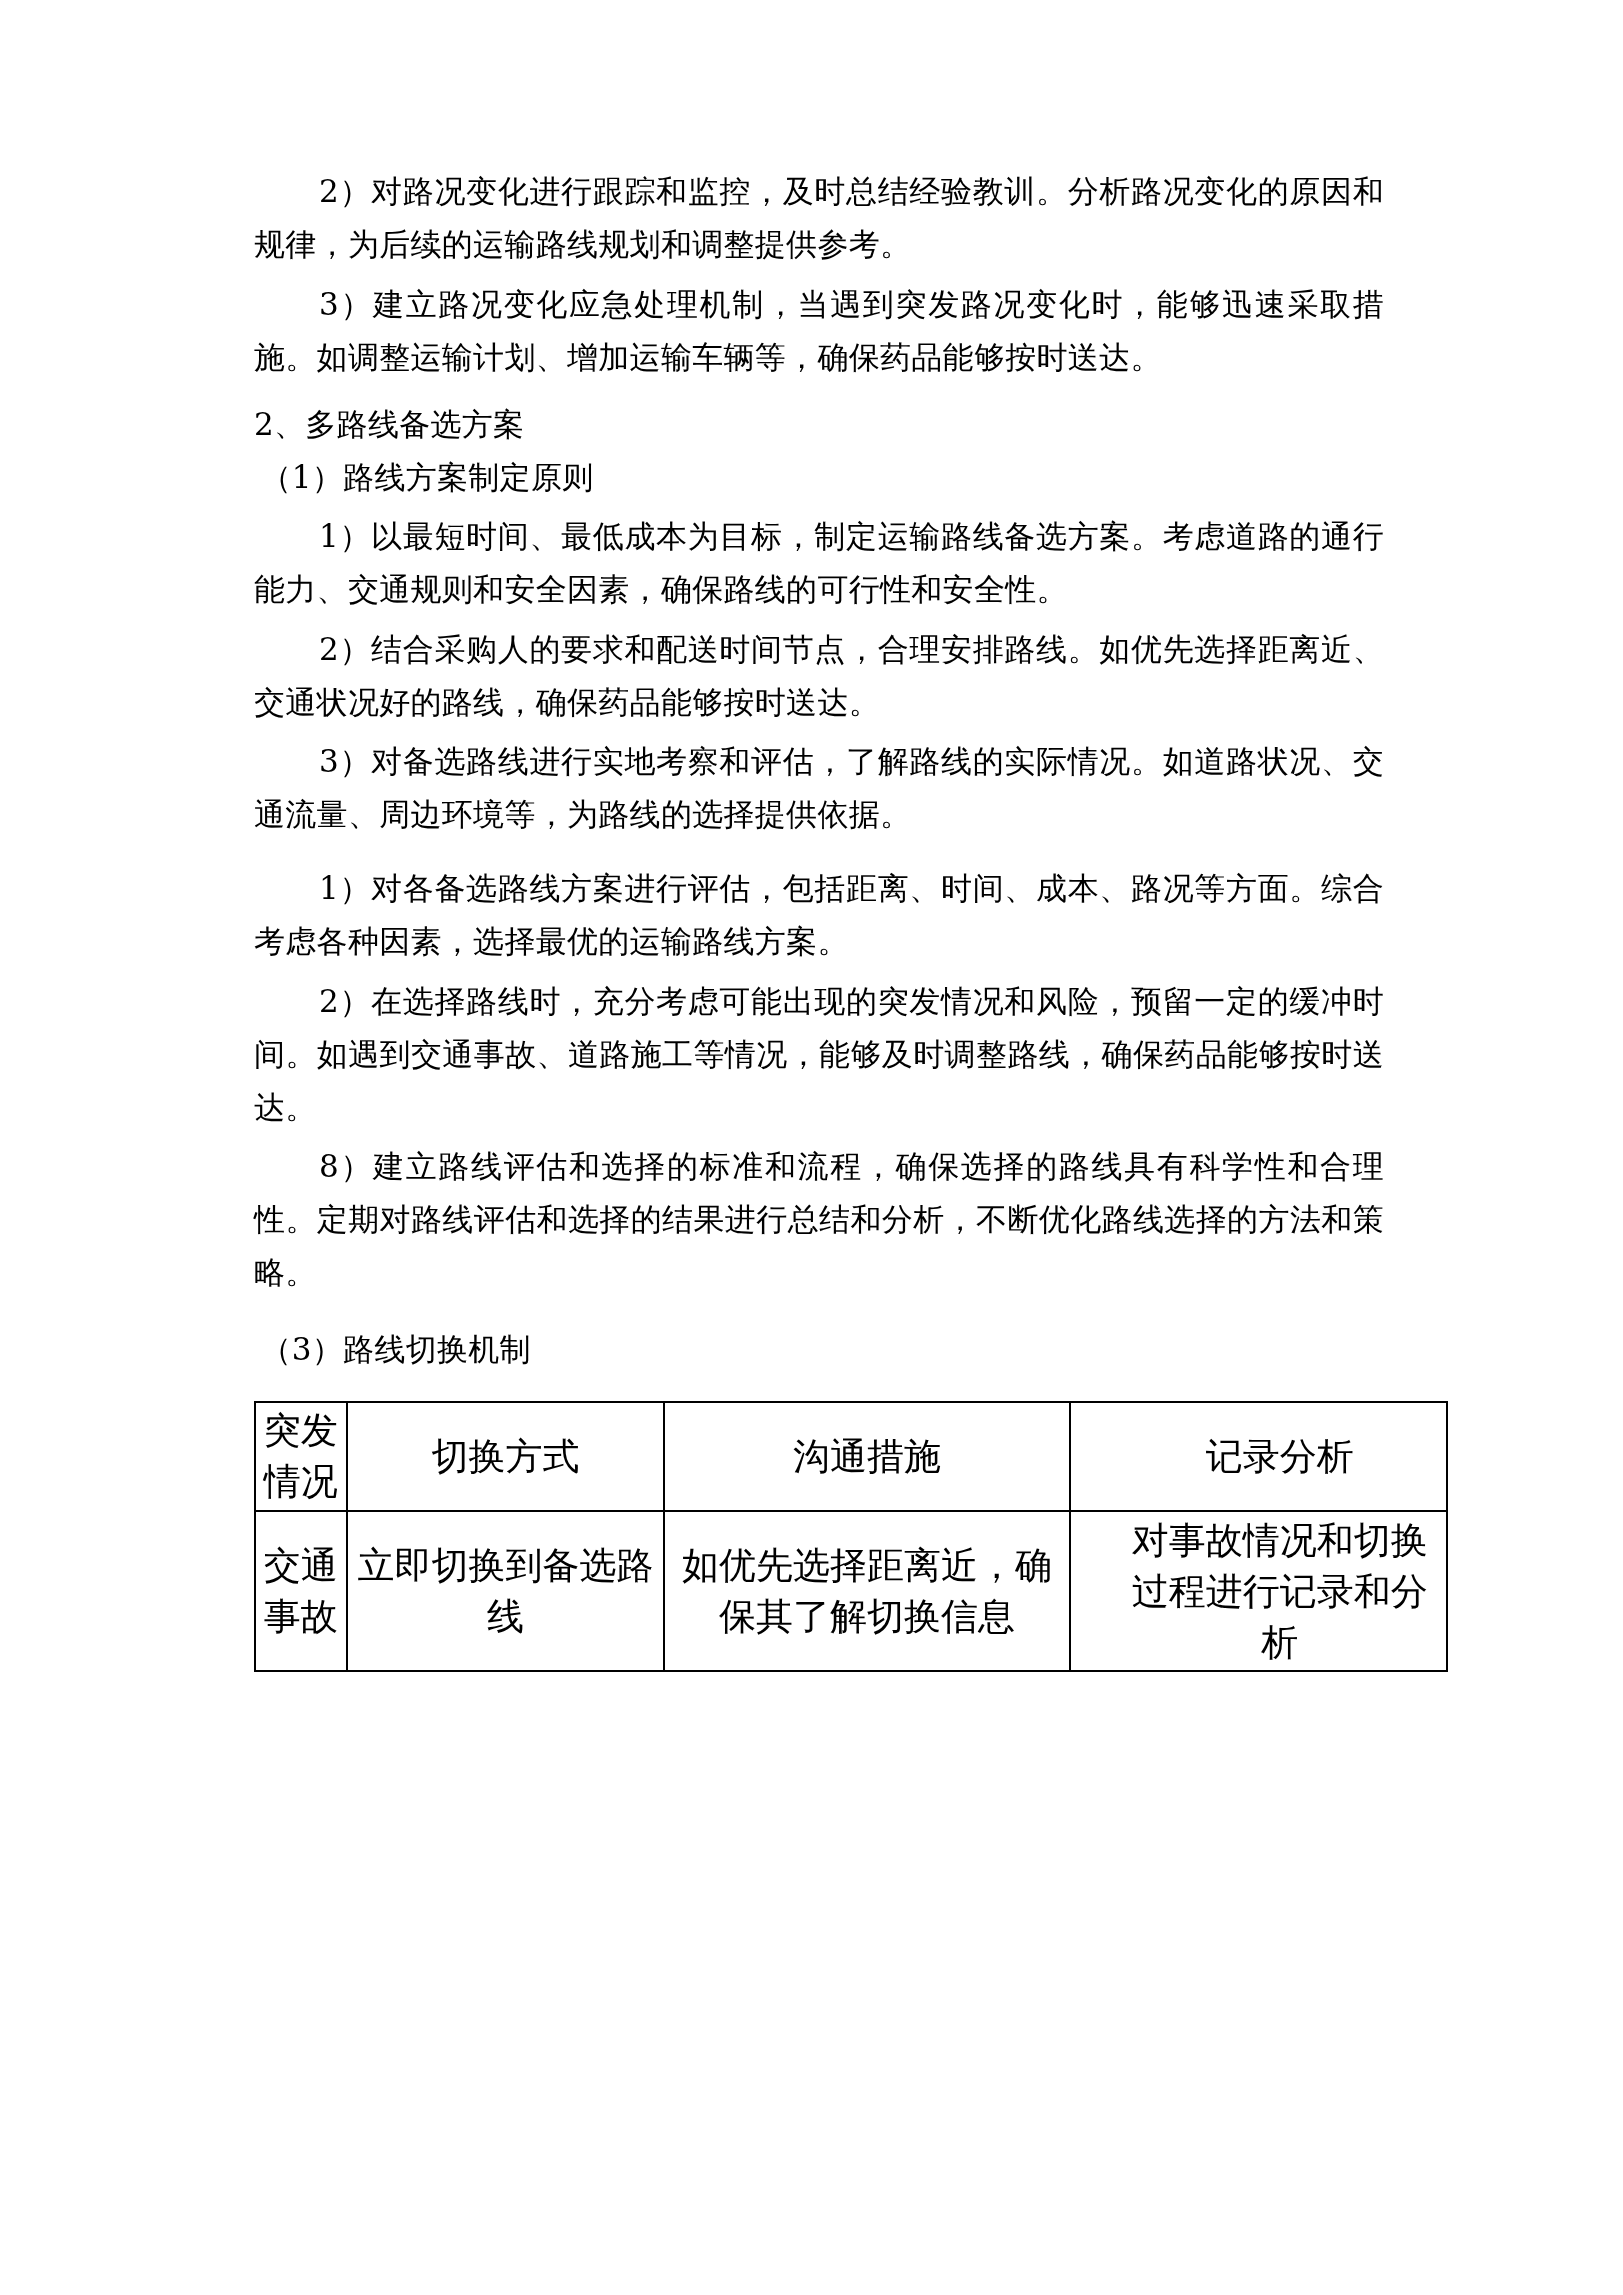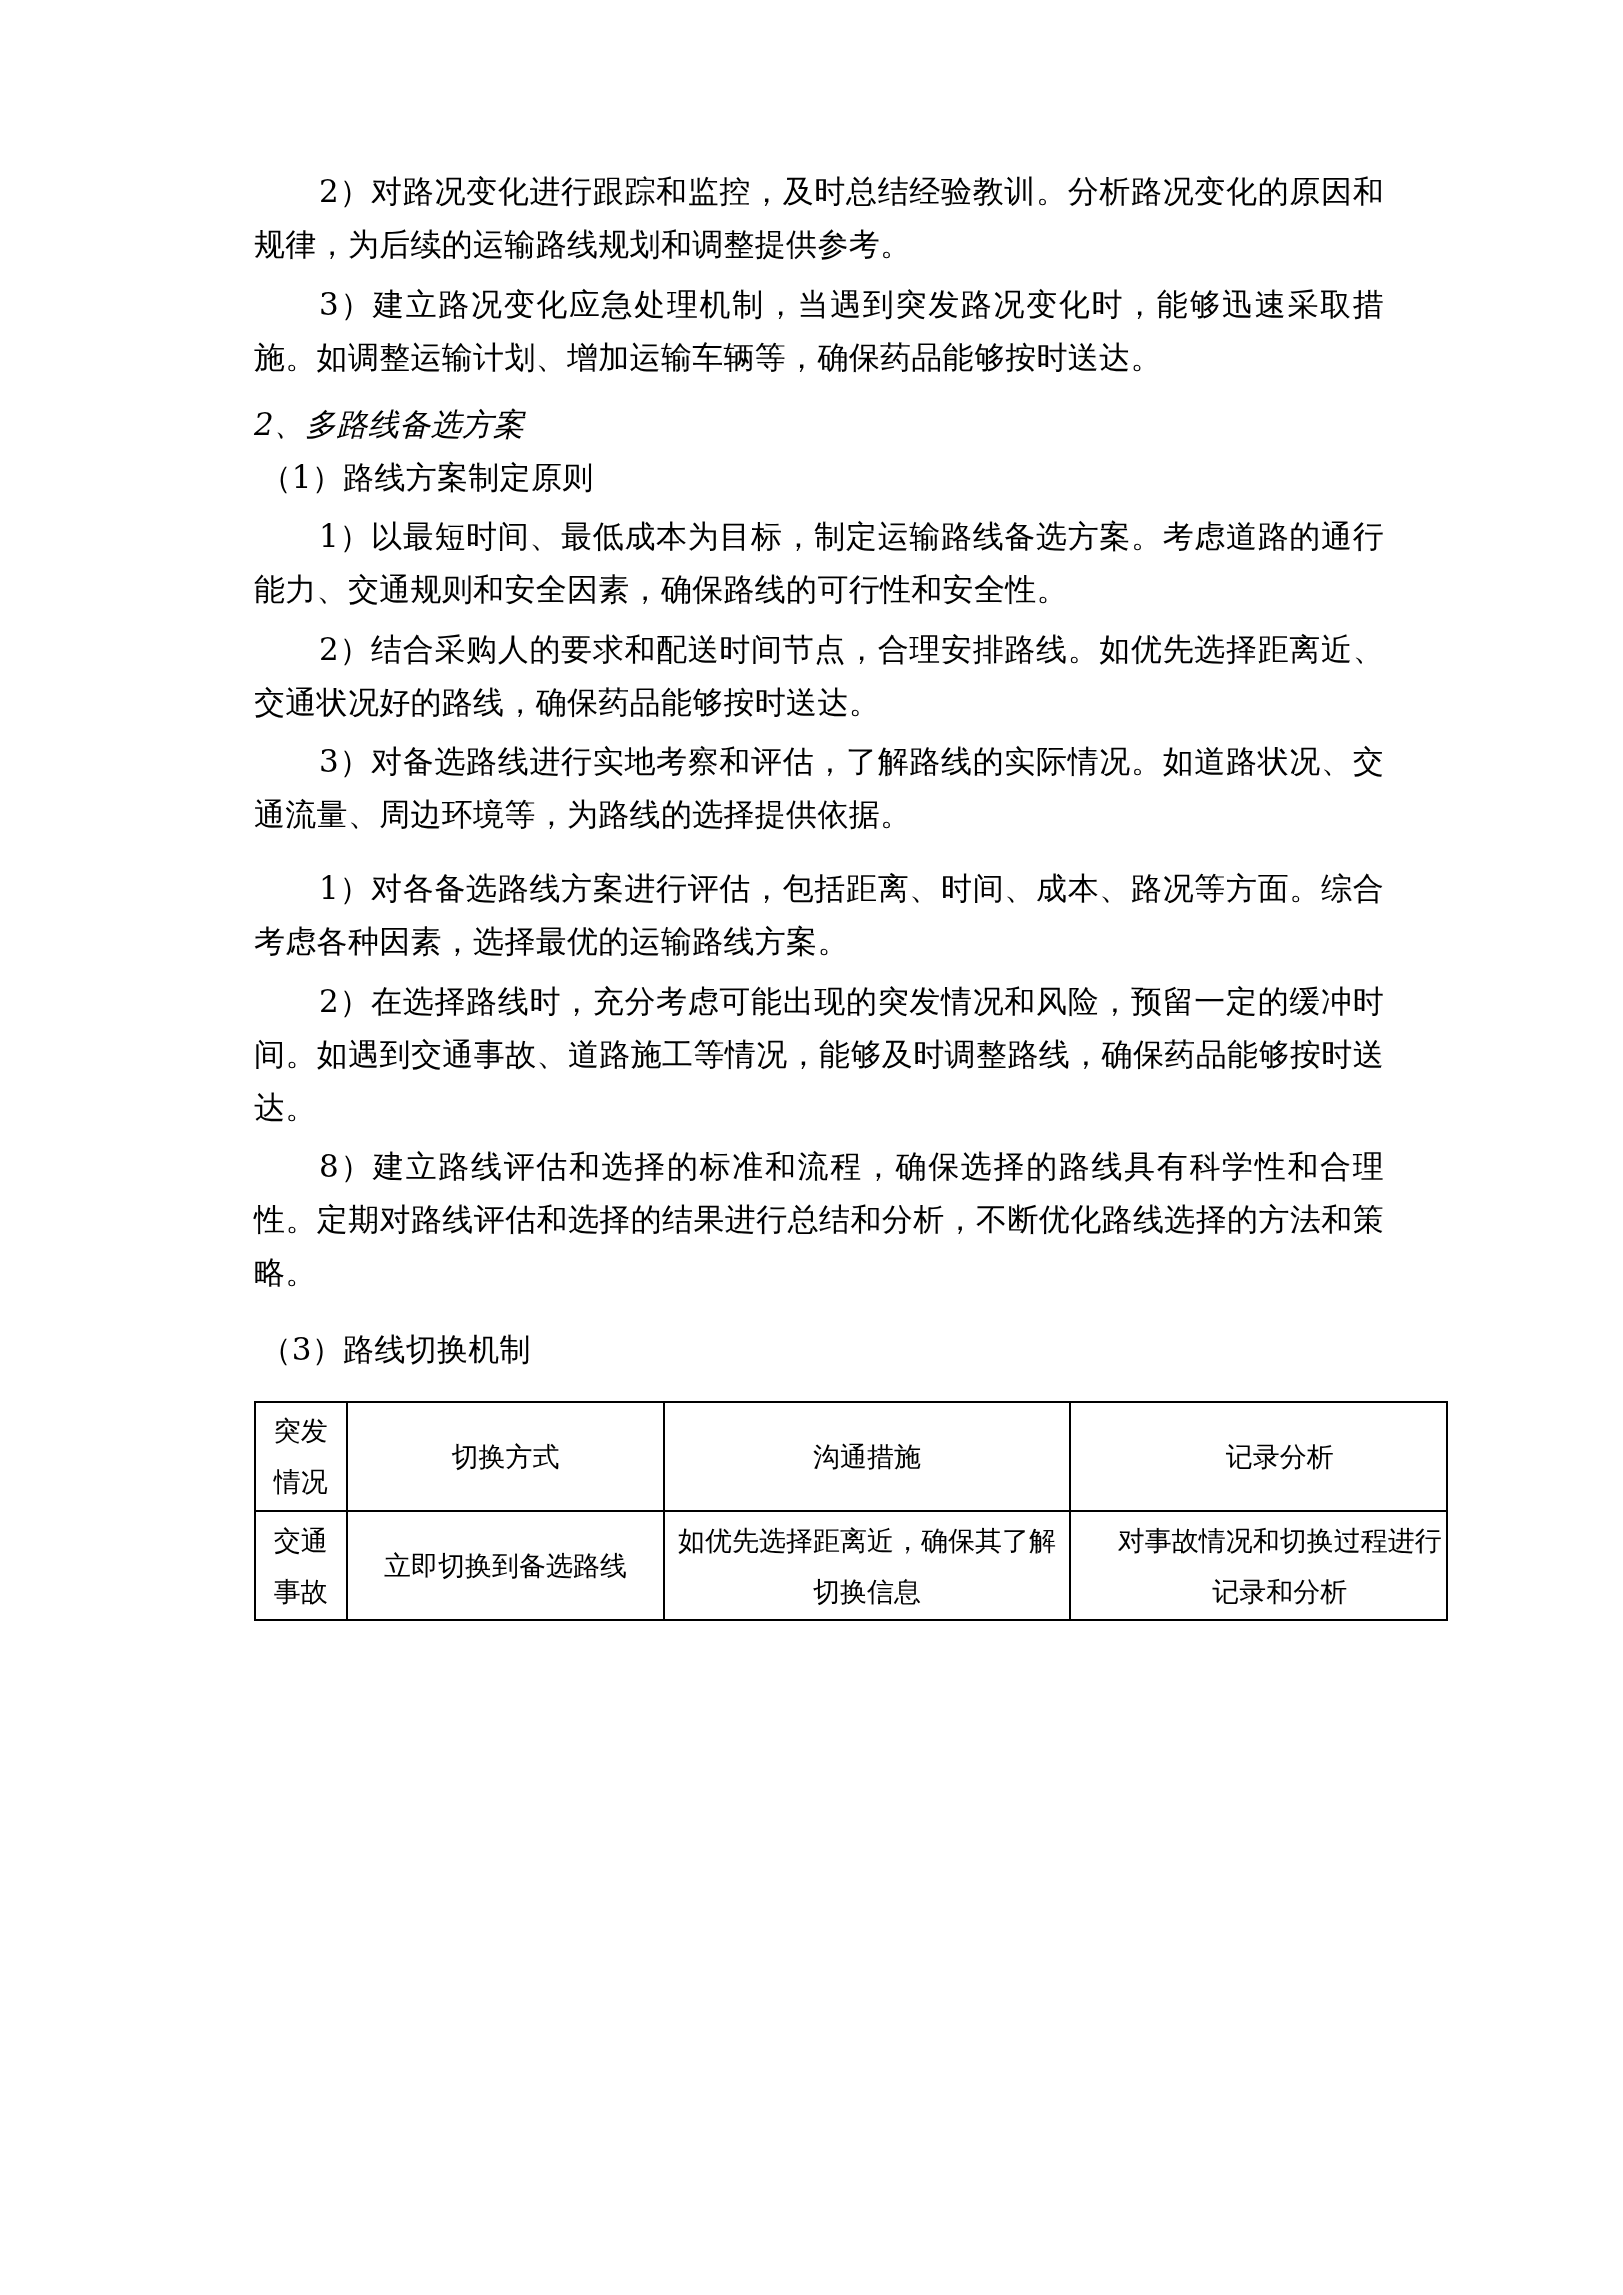--- a/index.html
+++ b/index.html
@@ -38,35 +38,34 @@
     word-break: break-all;
   }
   .para.indent2 {
     text-indent: 65px;
   }
   .para.indent-head {
     text-indent: 6.5px;
   }
   .para.flush {
     text-indent: 0;
-    font-style: italic;
   }
   .gap-sm { height: 6.5px; }
   .gap-md { height: 14.4px; }
   .gap-lg { height: 23.6px; }
 
   
   .tbl-wrap {
     margin-top: 25px;
   }
   table.switch-table {
     border-collapse: collapse;
     width: 1132px;
     table-layout: fixed;
-    font-size: 27px;
+    font-size: 37px;
     line-height: 51px;
   }
   table.switch-table td {
     border: 2px solid #000000;
     vertical-align: middle;
     text-align: center;
     padding: 2.6px 1.3px;
     word-break: break-all;
   }
   table.switch-table td.col-a { width: 87px; }

